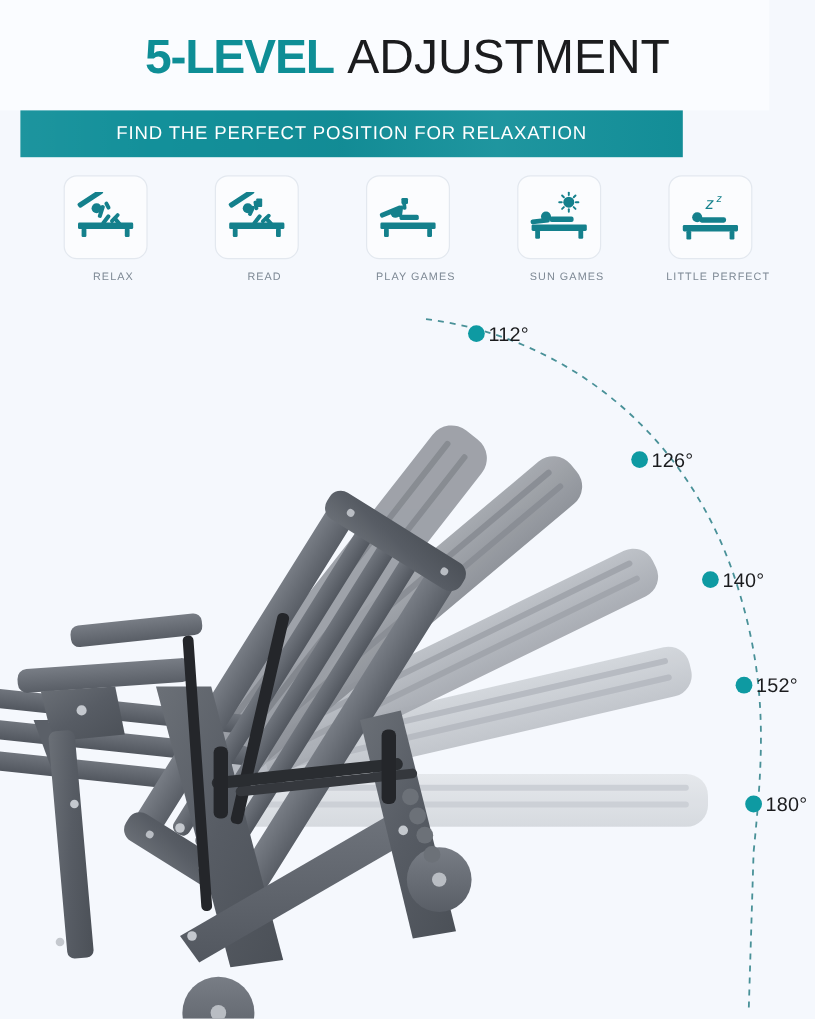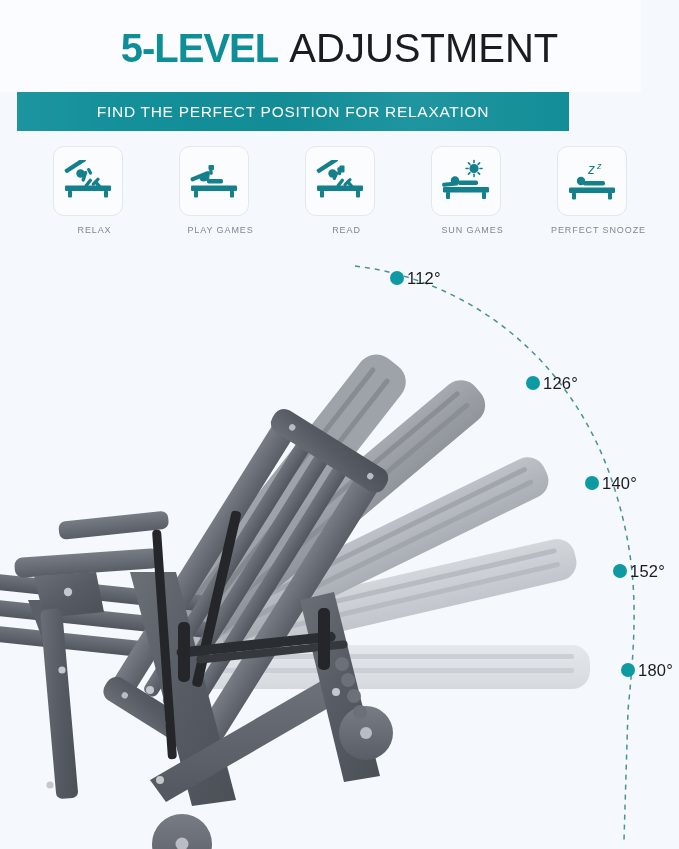--- a/index.html
+++ b/index.html
@@ -149,60 +149,60 @@
         </g>
       </svg>
     </div>
     <div class="icon-label">RELAX</div>
   </div>
 
   <div class="icon-cell">
     <div class="icon-box">
       <svg width="56" height="42" viewBox="0 0 56 42">
         <g fill="#14808c">
-          <rect x="4" y="18" width="19" height="4.2" rx="1.6" transform="rotate(-22 4 18)"></rect>
-          <circle cx="17.5" cy="17.5" r="4"></circle>
-
-          <rect x="21" y="11" width="3.2" height="10" rx="1.5" transform="rotate(8 21 11)"></rect>
-          <rect x="23" y="8" width="3.2" height="7" rx="1.5" transform="rotate(-6 23 8)"></rect>
-
-          <rect x="22.5" y="5" width="5.5" height="5" rx="1"></rect>
-
-          <rect x="21" y="19" width="16" height="4.4" rx="1.6"></rect>
-          <rect x="5" y="25.5" width="46" height="5.4" rx="1.2"></rect>
-          <rect x="8" y="30.5" width="4" height="7" rx="1"></rect>
-          <rect x="44" y="30.5" width="4" height="7" rx="1"></rect>
-        </g>
-      </svg>
-    </div>
-    <div class="icon-label">PLAY GAMES</div>
-  </div>
-
-  <div class="icon-cell">
-    <div class="icon-box">
-      <svg width="56" height="42" viewBox="0 0 56 42">
-        <g fill="#14808c">
           <rect x="4" y="10" width="24" height="4.4" rx="1.6" transform="rotate(-33 4 10)"></rect>
           <circle cx="20.5" cy="13.5" r="4.2"></circle>
 
           <rect x="24" y="11" width="3.2" height="9" rx="1.5" transform="rotate(25 24 11)"></rect>
           <rect x="25" y="7.5" width="3.2" height="8" rx="1.5" transform="rotate(-10 25 7.5)"></rect>
 
           <rect x="27.5" y="5.5" width="5" height="7" rx="0.8"></rect>
 
           <rect x="30" y="18" width="3.4" height="10" rx="1.5" transform="rotate(38 30 18)"></rect>
           <rect x="33.5" y="22" width="3.4" height="9" rx="1.5" transform="rotate(-42 33.5 22)"></rect>
           <rect x="38" y="17.5" width="3.2" height="10" rx="1.5" transform="rotate(46 38 17.5)"></rect>
           <rect x="5" y="25.5" width="46" height="5.4" rx="1.2"></rect>
           <rect x="8" y="30.5" width="4" height="7" rx="1"></rect>
           <rect x="44" y="30.5" width="4" height="7" rx="1"></rect>
         </g>
       </svg>
     </div>
     <div class="icon-label">READ</div>
+  </div>
+
+  <div class="icon-cell">
+    <div class="icon-box">
+      <svg width="56" height="42" viewBox="0 0 56 42">
+        <g fill="#14808c">
+          <rect x="4" y="18" width="19" height="4.2" rx="1.6" transform="rotate(-22 4 18)"></rect>
+          <circle cx="17.5" cy="17.5" r="4"></circle>
+
+          <rect x="21" y="11" width="3.2" height="10" rx="1.5" transform="rotate(8 21 11)"></rect>
+          <rect x="23" y="8" width="3.2" height="7" rx="1.5" transform="rotate(-6 23 8)"></rect>
+
+          <rect x="22.5" y="5" width="5.5" height="5" rx="1"></rect>
+
+          <rect x="21" y="19" width="16" height="4.4" rx="1.6"></rect>
+          <rect x="5" y="25.5" width="46" height="5.4" rx="1.2"></rect>
+          <rect x="8" y="30.5" width="4" height="7" rx="1"></rect>
+          <rect x="44" y="30.5" width="4" height="7" rx="1"></rect>
+        </g>
+      </svg>
+    </div>
+    <div class="icon-label">PLAY GAMES</div>
   </div>
 
   <div class="icon-cell">
     <div class="icon-box">
       <svg width="56" height="44" viewBox="0 0 56 44">
         <g fill="#14808c">
 
           <circle cx="36" cy="9.5" r="4.6"></circle>
           <g stroke="#14808c" stroke-width="1.6" stroke-linecap="round">
             <line x1="36" y1="1.5" x2="36" y2="3.6"></line>
@@ -235,21 +235,21 @@
           <text x="33" y="9.5" font-family="Liberation Sans, sans-serif" font-size="9" font-style="italic" fill="#14808c">z</text>
 
           <circle cx="17" cy="22" r="4.2"></circle>
           <rect x="19" y="22" width="22" height="4.6" rx="1.8"></rect>
           <rect x="5" y="28.5" width="46" height="5.4" rx="1.2"></rect>
           <rect x="8" y="33.5" width="4" height="7" rx="1"></rect>
           <rect x="44" y="33.5" width="4" height="7" rx="1"></rect>
         </g>
       </svg>
     </div>
-    <div class="icon-label">PERFECT SNOOZE</div>
+    <div class="icon-label">LITTLE PERFECT</div>
   </div>
 
 </div>
 
 <div class="illustration">
 <svg class="illus-svg" width="679" height="609" viewBox="0 0 679 609">
 
   <defs>
     <linearGradient id="gMain" x1="0" y1="0" x2="1" y2="1">
       <stop offset="0%" stop-color="#6b7077"></stop>

